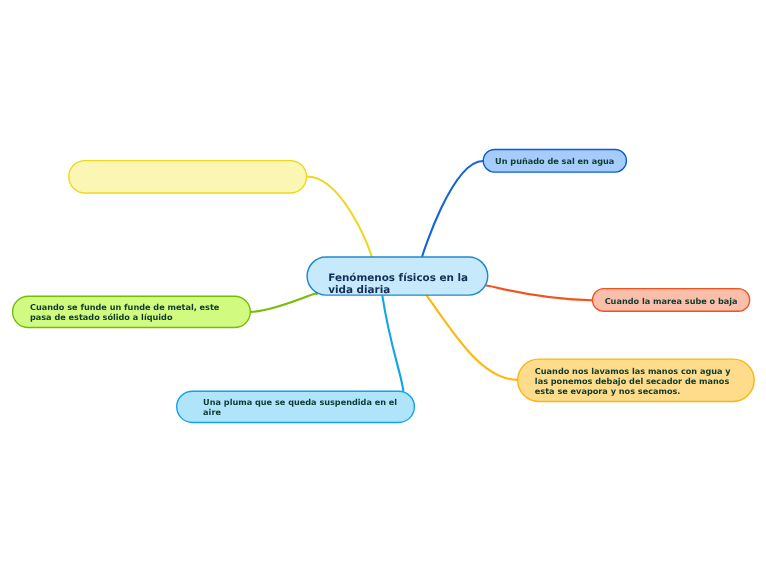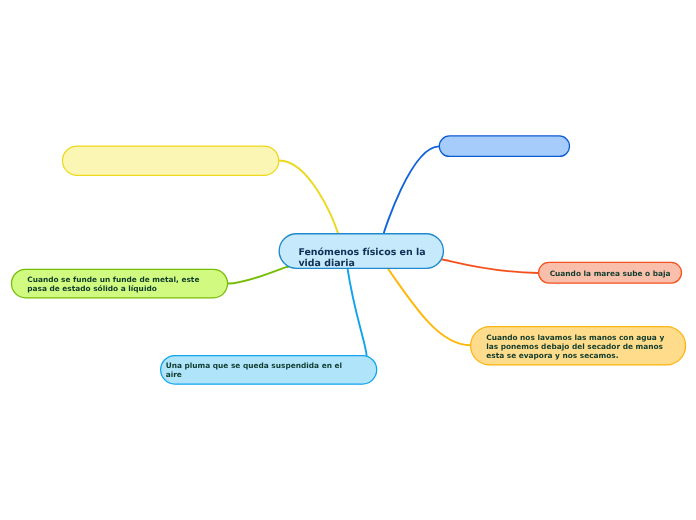--- a/index.html
+++ b/index.html
@@ -36,29 +36,32 @@
     <rect class="node-shape" stroke-width="1.25" x="439.3" y="135.95" width="130.2" height="20.5" rx="10.25" ry="10.25" fill="#a6ccfc" stroke="#0b5bd3"></rect>
     <rect class="node-shape" stroke-width="1.25" x="538.6" y="262.35" width="142.9" height="20.65" rx="10.32" ry="10.32" fill="#fabfab" stroke="#f4511e"></rect>
     <rect class="node-shape" stroke-width="1.25" x="470.65" y="326.5" width="214.95" height="38.45" rx="19.22" ry="19.22" fill="#fedc8b" stroke="#fcb40f"></rect>
     <rect class="node-shape" stroke-width="1.25" x="160.65" y="355.65" width="216.05" height="28.4" rx="14.2" ry="14.2" fill="#b0e4fb" stroke="#0fa3ec"></rect>
     <rect class="node-shape" stroke-width="1.25" x="11.45" y="269.3" width="216.1" height="28.45" rx="14.22" ry="14.22" fill="#d1fa80" stroke="#76bd05"></rect>
   </svg>
   <div class="node central" style="left: 279.2px; top: 233.7px; width: 164.2px; height: 46px; background-color: rgb(198, 234, 252); border-color: rgb(32, 137, 205);">
     <span class="node-label" style="color: rgb(18, 46, 85);">Fenómenos físicos en la
 vida diaria</span>
   </div>
+  <div class="node branch" style="left: 439.3px; top: 135.95px; width: 130.2px; height: 20.5px; background-color: rgb(166, 204, 252); border-color: rgb(11, 91, 211); padding-left: 10.8px;">
+    <span class="node-label" style="color: rgb(13, 58, 44);">Un puñado de sal en agua</span>
+  </div>
   <div class="node branch" style="left: 470.65px; top: 326.5px; width: 214.95px; height: 38.45px; background-color: rgb(254, 220, 139); border-color: rgb(252, 180, 15); padding-left: 15.6px;">
     <span class="node-label" style="color: rgb(13, 58, 44);">Cuando nos lavamos las manos con agua y
 las ponemos debajo del secador de manos
 esta se evapora y nos secamos.</span>
   </div>
   <div class="node branch" style="left: 538.6px; top: 262.35px; width: 142.9px; height: 20.65px; background-color: rgb(250, 191, 171); border-color: rgb(244, 81, 30); padding-left: 11.1px;">
     <span class="node-label" style="color: rgb(13, 58, 44);">Cuando la marea sube o baja</span>
   </div>
-  <div class="node branch" style="left: 160.65px; top: 355.65px; width: 216.05px; height: 28.4px; background-color: rgb(176, 228, 251); border-color: rgb(15, 163, 236); padding-left: 5px;">
+  <div class="node branch" style="left: 160.65px; top: 355.65px; width: 216.05px; height: 28.4px; background-color: rgb(176, 228, 251); border-color: rgb(15, 163, 236); padding-left: 24px;">
     <span class="node-label" style="color: rgb(13, 58, 44);">Una pluma que se queda suspendida en el
 aire</span>
   </div>
   <div class="node branch" style="left: 11.45px; top: 269.3px; width: 216.1px; height: 28.45px; background-color: rgb(209, 250, 128); border-color: rgb(118, 189, 5); padding-left: 15.8px;">
     <span class="node-label" style="color: rgb(13, 58, 44);">Cuando se funde un funde de metal, este
 pasa de estado sólido a líquido</span>
   </div>
 </div>
 
 </body></html>

